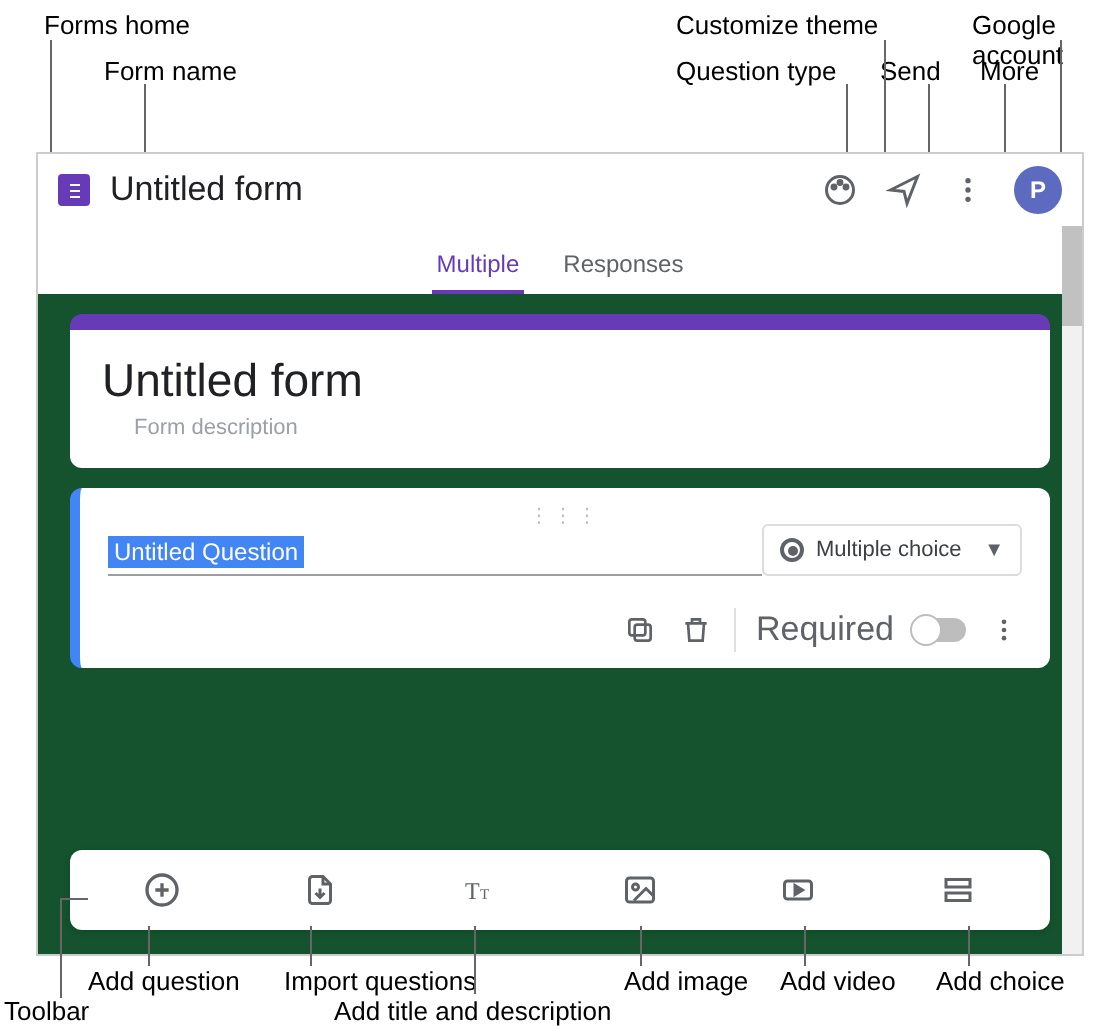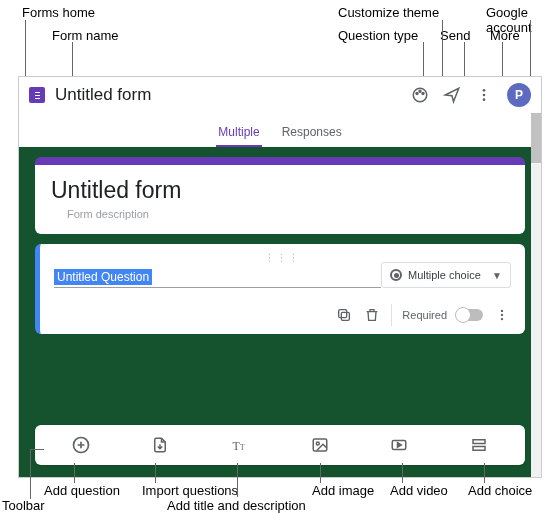--- a/index.html
+++ b/index.html
@@ -32,21 +32,21 @@
   .radio-ring { width: 12px; height: 12px; border: 2px solid #5f6368; border-radius: 50%; display: flex; align-items: center; justify-content: center; }
   .radio-ring .dot { width: 5px; height: 5px; background: #5f6368; border-radius: 50%; }
   .chev { margin-left: auto; color: #5f6368; font-size: 10px; }
   .options { margin-top: 10px; }
   .opt-row { display: flex; align-items: center; gap: 8px; font-size: 11px; color: #3c4043; padding: 5px 0; }
   .opt-circle { width: 12px; height: 12px; border: 1.5px solid #bdbdbd; border-radius: 50%; }
   .opt-add { color: #9aa0a6; }
   .opt-other { color: #4285f4; cursor: pointer; }
   .q-footer { display: flex; align-items: center; justify-content: flex-end; gap: 10px; margin-top: 10px; padding-top: 6px; }
   .divider { width: 1px; height: 22px; background: #e0e0e0; }
-  .req-label { font-size: 11px; color: #5f6368; }
+  .req-label { font-size: 17px; color: #5f6368; }
   .toggle { width: 26px; height: 12px; background: #bdbdbd; border-radius: 10px; position: relative; }
   .toggle::after { content: ''; width: 14px; height: 14px; background: #fff; border: 1px solid #bdbdbd; border-radius: 50%; position: absolute; left: -2px; top: -2px; }
   .toolbar { position: absolute; bottom: 12px; left: 16px; right: 16px; background: #fff; border-radius: 6px; display: flex; justify-content: space-around; padding: 9px 6px; box-shadow: 0 1px 3px rgba(0,0,0,0.15); }
   .tool-btn { width: 22px; height: 22px; display: flex; align-items: center; justify-content: center; cursor: pointer; color: #5f6368; }
   .scroll { position: absolute; right: 0; top: 36px; bottom: 0; width: 10px; background: #f1f1f1; }
   .scroll-thumb { width: 100%; height: 50px; background: #c1c1c1; }
 </style>
 </head>
 <body>
 <div class="wrap">

